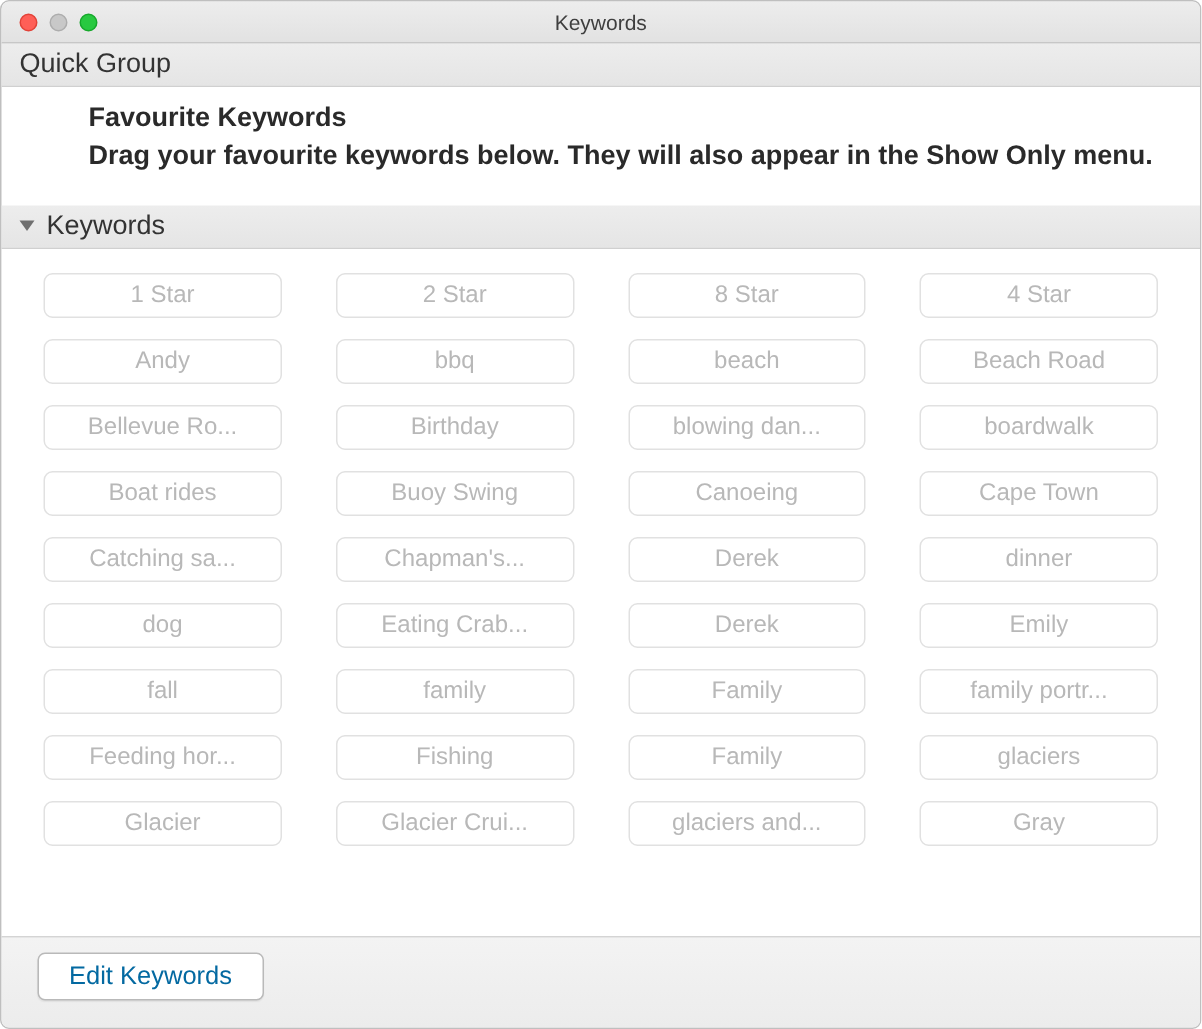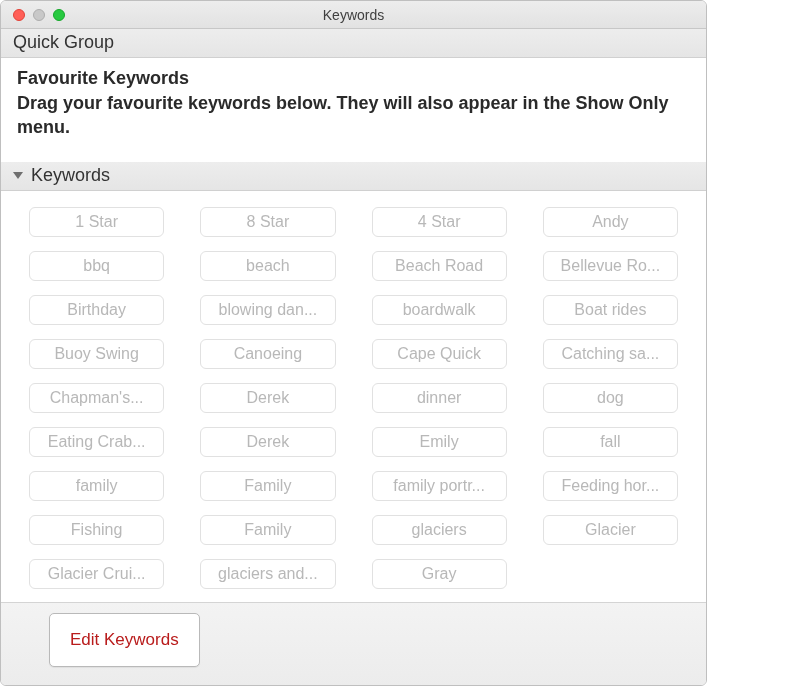--- a/index.html
+++ b/index.html
@@ -8,21 +8,21 @@
       padding: 0;
     }
     body {
       font-family: -apple-system, BlinkMacSystemFont, "Helvetica Neue", Arial, sans-serif;
       background: #fff;
       width: 801px;
       height: 686px;
       overflow: hidden;
     }
     .window {
-      width: 707px;
+      width: 801px;
       height: 686px;
       background: #fff;
       border: 1px solid #bfbfbf;
       border-radius: 6px;
       overflow: hidden;
       display: flex;
       flex-direction: column;
     }
     .titlebar {
       height: 28px;
@@ -69,20 +69,21 @@
       width: 0;
       height: 0;
       border-left: 5px solid transparent;
       border-right: 5px solid transparent;
       border-top: 7px solid #6f6f6f;
       margin-right: 8px;
     }
     .favourites-panel {
       padding: 10px 16px 22px 16px;
       background: #fff;
+      margin-left: 42px;
     }
     .fav-title {
       font-size: 18px;
       font-weight: 600;
       color: #2a2a2a;
       margin-bottom: 2px;
     }
     .fav-desc {
       font-size: 18px;
       color: #2a2a2a;
@@ -118,26 +119,25 @@
     }
     .footer {
       background: linear-gradient(#f3f3f3, #ececec);
       border-top: 1px solid #d4d4d4;
       padding: 10px 20px 18px 24px;
     }
     .edit-btn {
       background: #fff;
       border: 1px solid #b9b9b9;
       border-radius: 5px;
-      padding: 16px 20px;
+      padding: 5px 20px;
       font-size: 17px;
-      color: #b91c1c;
+      color: #0369a1;
       box-shadow: 0 1px 1px rgba(0,0,0,0.06);
       cursor: pointer;
-      margin-left: 24px;
     }
   </style>
 </head>
 <body>
 
 <div class="window">
 
   <div class="titlebar">
     <div class="traffic-lights">
       <div class="traffic-light tl-close"></div>
@@ -157,34 +157,35 @@
   </div>
 
   <div class="section-bar">
     <div class="disclosure"></div>
     <span>Keywords</span>
   </div>
 
   <div class="keywords-grid">
     <div class="grid-inner" id="kw-grid">
         <div class="kw-pill">1 Star</div>
+        <div class="kw-pill">2 Star</div>
         <div class="kw-pill">8 Star</div>
         <div class="kw-pill">4 Star</div>
         <div class="kw-pill">Andy</div>
         <div class="kw-pill">bbq</div>
         <div class="kw-pill">beach</div>
         <div class="kw-pill">Beach Road</div>
         <div class="kw-pill">Bellevue Ro...</div>
         <div class="kw-pill">Birthday</div>
         <div class="kw-pill">blowing dan...</div>
         <div class="kw-pill">boardwalk</div>
         <div class="kw-pill">Boat rides</div>
         <div class="kw-pill">Buoy Swing</div>
         <div class="kw-pill">Canoeing</div>
-        <div class="kw-pill">Cape Quick</div>
+        <div class="kw-pill">Cape Town</div>
         <div class="kw-pill">Catching sa...</div>
         <div class="kw-pill">Chapman's...</div>
         <div class="kw-pill">Derek</div>
         <div class="kw-pill">dinner</div>
         <div class="kw-pill">dog</div>
         <div class="kw-pill">Eating Crab...</div>
         <div class="kw-pill">Derek</div>
         <div class="kw-pill">Emily</div>
         <div class="kw-pill">fall</div>
         <div class="kw-pill">family</div>

